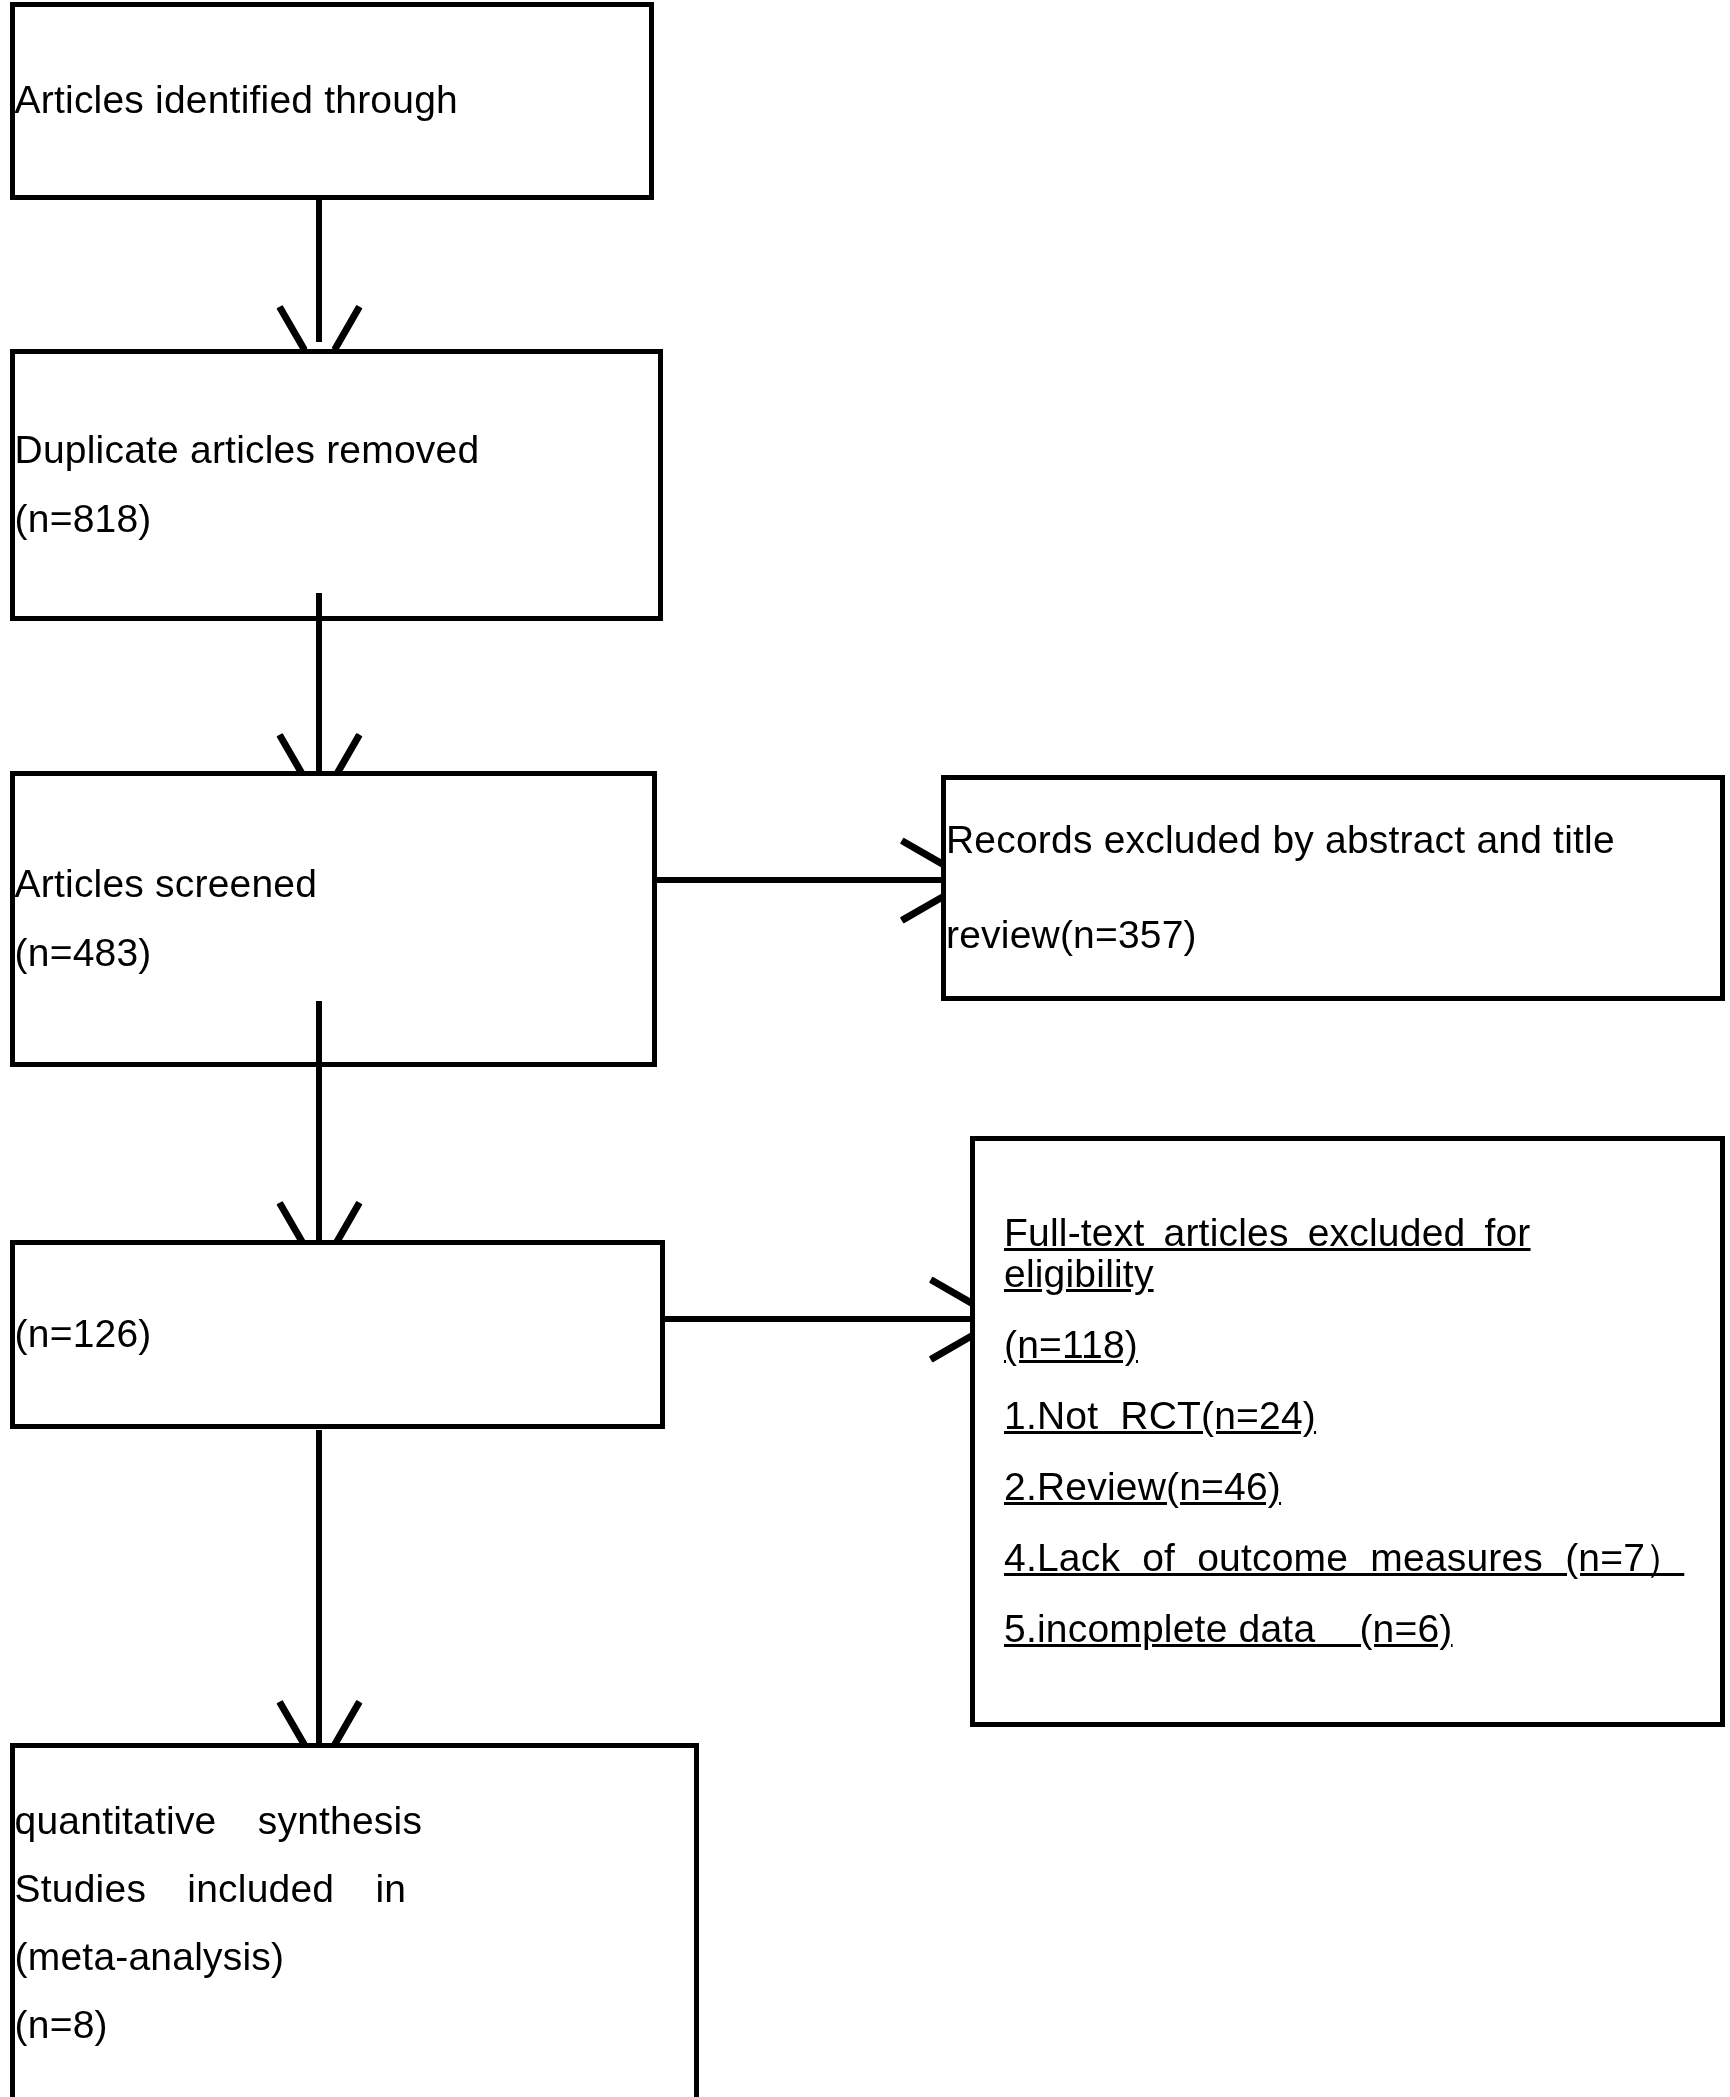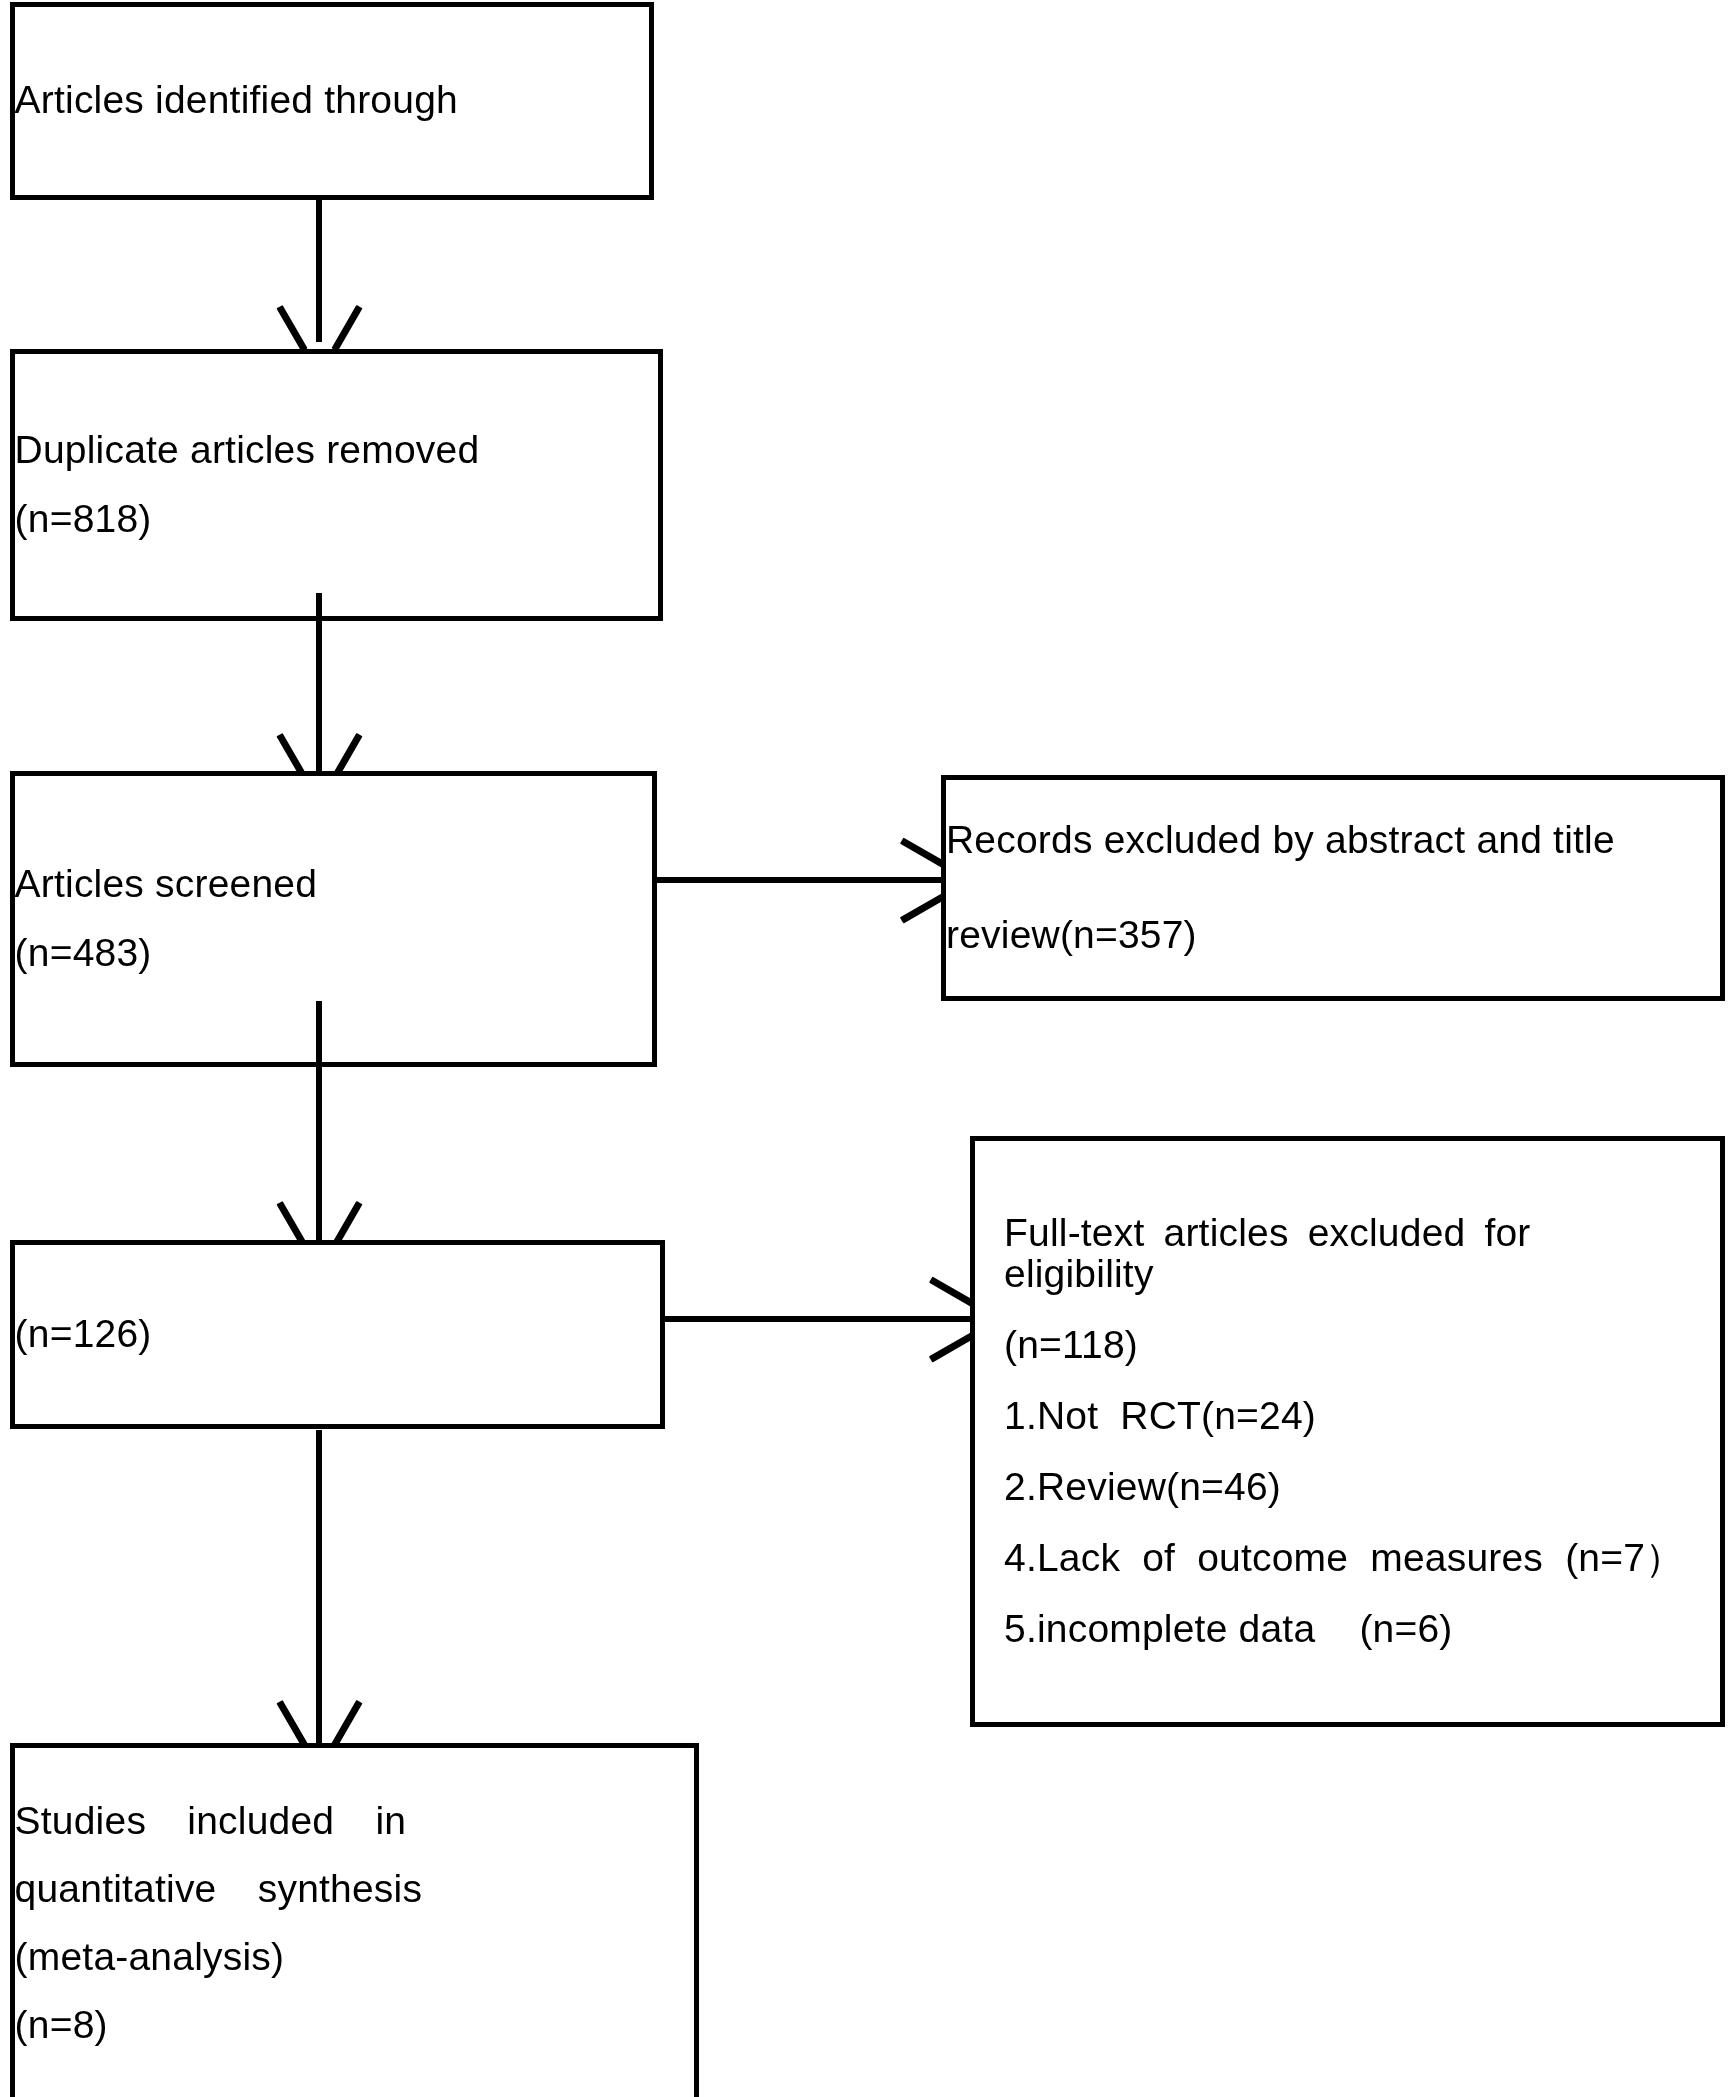--- a/index.html
+++ b/index.html
@@ -30,20 +30,21 @@
     flex-direction: column;
     justify-content: center;
   }
   .flow-box.center-text {
     align-items: flex-start;
     text-align: center;
   }
   .flow-box.left-text {
     align-items: stretch;
     text-align: left;
+    text-decoration: underline;
   }
   .box-line {
     font-size: 39px;
     line-height: 1.05;
     letter-spacing: 0.2px;
     white-space: pre;
     font-weight: 400;
   }
   .center-text .box-line {
     margin: 0 0 0 0;
@@ -195,20 +196,20 @@
     <div class="box-line">5.incomplete data    (n=6)</div>
   </div>
 
   <div class="v-line" style="left:316px; top:1430px; height:313px;"></div>
   <div class="arrow-down" style="left:290px; top:1695px;">
     <div class="b1"></div>
       <div class="b2"></div>
   </div>
 
   <div class="flow-box center-text" style="left:9.6px; top:1743px; width:689px; height:361px;">
+    <div class="box-line wide-words">quantitative  synthesis</div>
     <div class="box-line wide-words">Studies  included  in</div>
-    <div class="box-line wide-words">quantitative  synthesis</div>
     <div class="box-line">(meta-analysis)</div>
     <div class="box-line">(n=8)</div>
   </div>
 
 </div>
 
 
 </body></html>

